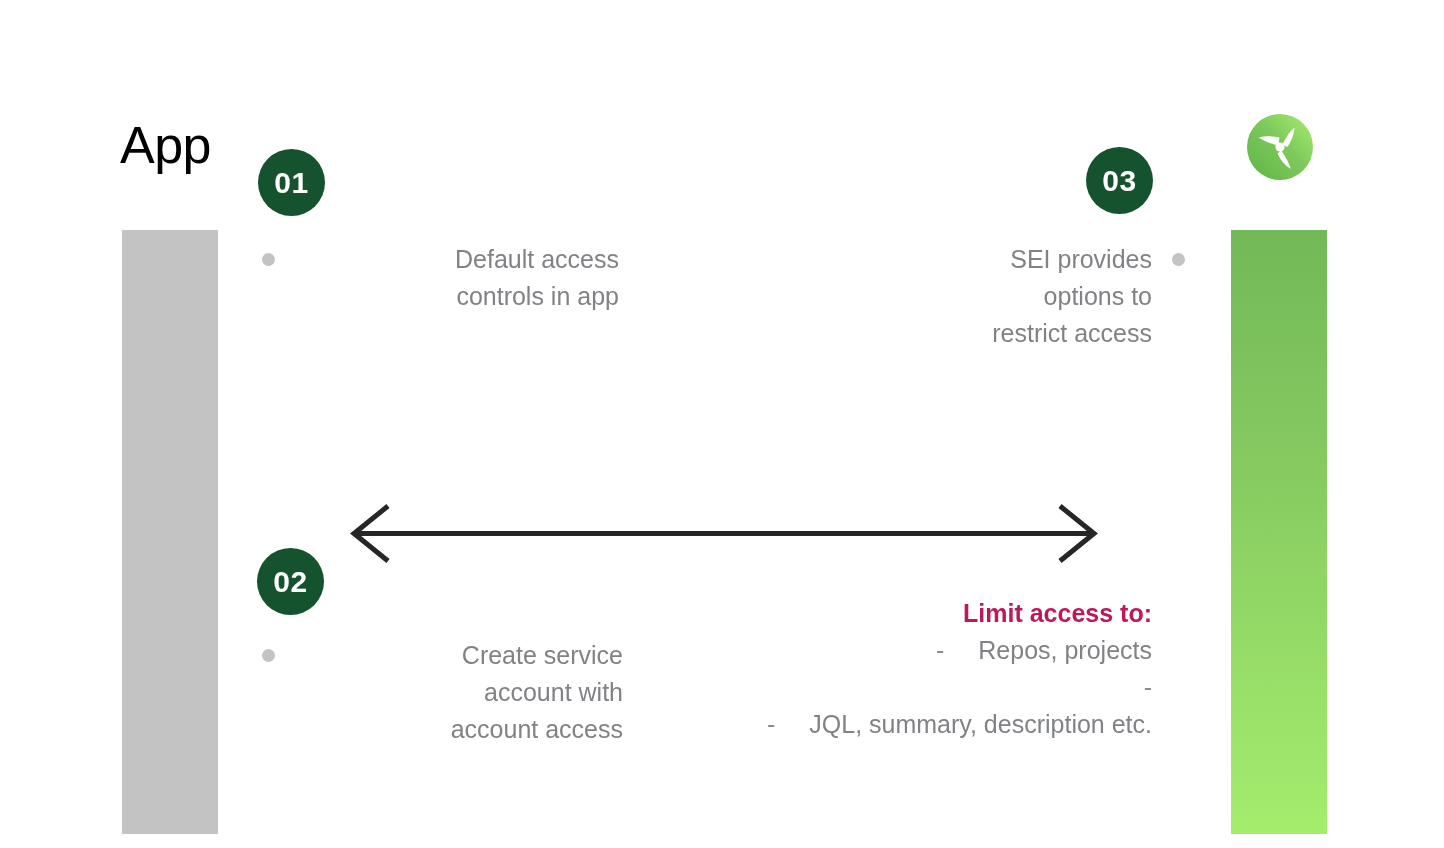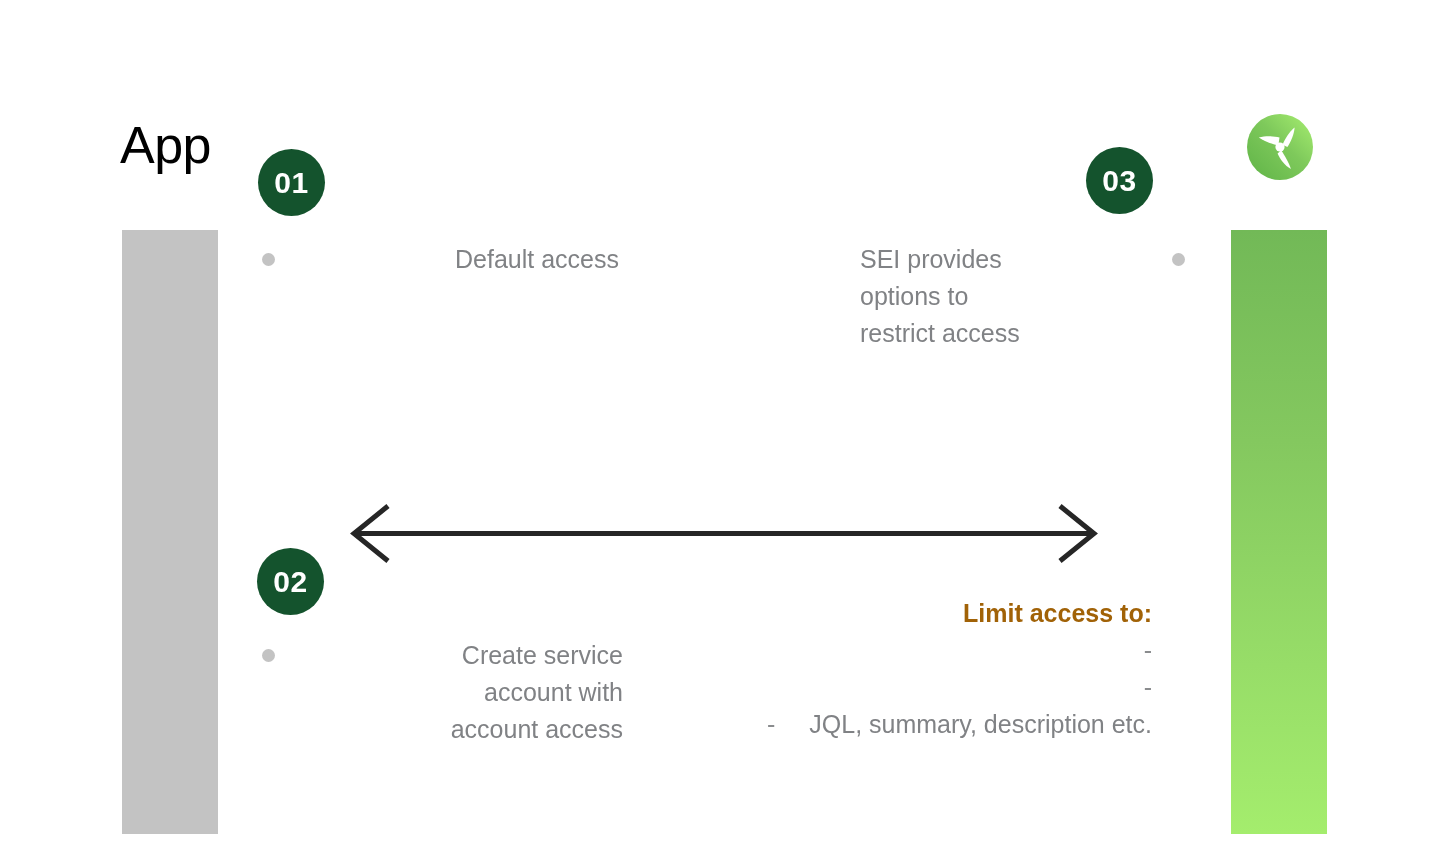--- a/index.html
+++ b/index.html
@@ -80,21 +80,21 @@
 
   
   .step-text {
     position: absolute;
     font-size: 25px;
     line-height: 37px;
     color: #808285;
     font-weight: 400;
   }
   .step-text.left-align  { text-align: right; }
-  .step-text.right-align { }
+  .step-text.right-align { text-align: right; }
 
   .text-01 { left: 289px;  top: 241px; width: 330px; }
   .text-02 { left: 293px;  top: 637px; width: 330px; }
   .text-03 { left: 860px;  top: 241px; width: 292px; }
 
   
   .bullet-dot {
     position: absolute;
     width: 13px;
     height: 13px;
@@ -121,21 +121,21 @@
     left: 600px;
     top: 595px;
     width: 552px;
     text-align: right;
     color: #808285;
     font-size: 25px;
     line-height: 37px;
   }
   .limit-heading {
     font-weight: 700;
-    color: #a16207;
+    color: #be185d;
   }
   .limit-row {
     display: flex;
     justify-content: flex-end;
     align-items: baseline;
     gap: 34px;
     white-space: nowrap;
   }
   .limit-dash { color: #8a8c8e; }
   .limit-item { color: #808285; }
@@ -171,20 +171,21 @@
 
         <circle cx="34" cy="34" r="4.6"></circle>
       </g>
     </svg>
   </div>
 
   <div class="step-circle circle-01">01</div>
   <div class="bullet-dot dot-01"></div>
   <div class="step-text left-align text-01">
     <div>Default access</div>
+    <div>controls in app</div>
   </div>
 
   <div class="step-circle circle-03">03</div>
   <div class="bullet-dot dot-03"></div>
   <div class="step-text right-align text-03">
     <div>SEI provides</div>
     <div>options to</div>
     <div>restrict access</div>
   </div>
 
@@ -204,20 +205,21 @@
     <div>Create service</div>
     <div>account with</div>
     <div>account access</div>
   </div>
 
   <div class="limit-block">
     <div class="limit-heading">Limit access to:</div>
 
     <div class="limit-row">
       <span class="limit-dash">-</span>
+      <span class="limit-item">Repos, projects</span>
     </div>
 
     <div class="limit-row">
       <span class="limit-dash">-</span>
     </div>
 
     <div class="limit-row">
       <span class="limit-dash">-</span>
       <span class="limit-item">JQL, summary, description etc.</span>
     </div>

